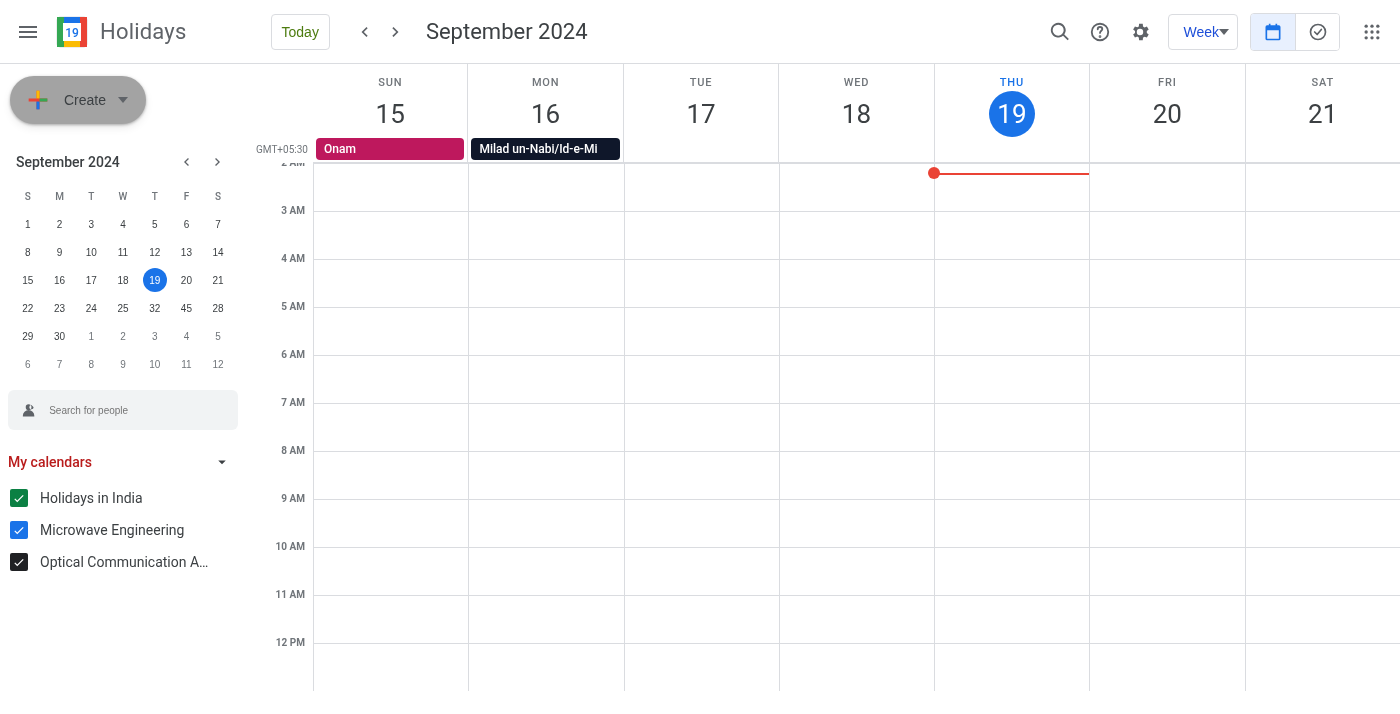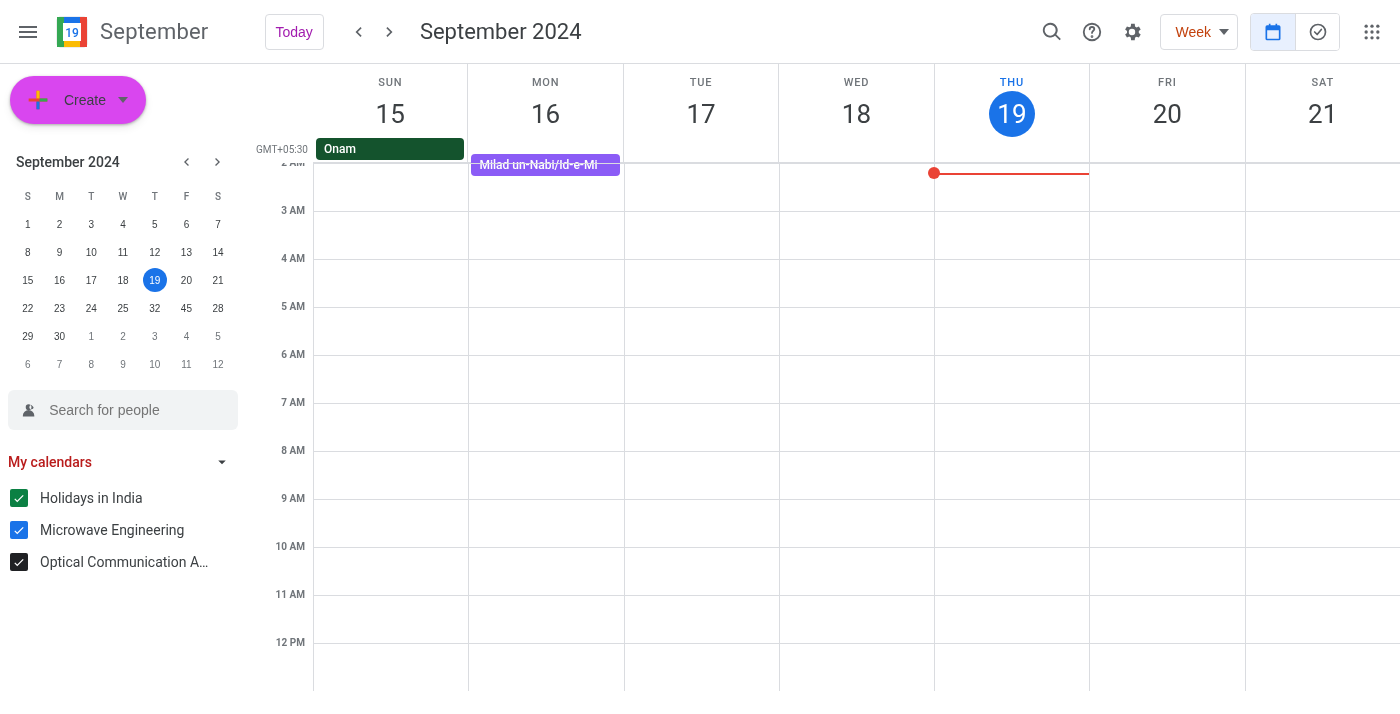--- a/index.html
+++ b/index.html
@@ -32,39 +32,39 @@
       margin-left: 4px;
     }
     .logo-mark {
       width: 40px; height: 40px; position: relative;
     }
     .app-name {
       font-size: 22px; color: #5f6368; font-weight: 400;
       letter-spacing: 0.2px;
     }
     .today-btn {
-      margin-left: 56px;
+      margin-left: 84px;
       height: 36px; padding: 0 10px;
       border: 1px solid #dadce0; border-radius: 4px;
-      background: #fff; color: #a21caf;
+      background: #fff; color: #4d7c0f;
       font-size: 14px; font-weight: 500;
       cursor: pointer;
     }
     .nav-arrows { display: flex; margin-left: 18px; }
     .nav-arrows .icon-btn { width: 32px; height: 32px; }
     .date-title {
       margin-left: 14px;
       font-size: 22px; color: #3c4043; font-weight: 400;
     }
     .header-spacer { flex: 1; }
     .view-switch {
       height: 36px; padding: 0 8px 0 14px;
       border: 1px solid #dadce0; border-radius: 4px;
-      background: #fff; color: #c2410c;
-      font-size: 14px; display: flex; align-items: center; gap: 8px;
+      background: #fff; color: #1d4ed8;
+      font-size: 14px; display: flex; align-items: center; gap: 0;
       cursor: pointer; margin-left: 8px;
     }
     .seg {
       display: flex; border: 1px solid #dadce0; border-radius: 4px;
       margin-left: 12px; overflow: hidden;
     }
     .seg-btn {
       width: 44px; height: 36px; border: none; background: #fff;
       display: flex; align-items: center; justify-content: center;
       cursor: pointer; color: #5f6368;
@@ -76,21 +76,21 @@
     .body {
       display: flex; height: calc(714px - 64px);
     }
     .sidebar {
       width: 256px; flex-shrink: 0; padding: 12px 18px 0 8px;
     }
     .create-btn {
       display: inline-flex; align-items: center; gap: 12px;
       height: 48px; padding: 0 18px 0 14px;
       border-radius: 24px; border: none;
-      background: #d946ef;
+      background: #a3a3a3;
       box-shadow: 0 1px 3px rgba(0,0,0,0.3), 0 4px 8px rgba(0,0,0,0.08);
       cursor: pointer; font-size: 14px; font-weight: 500; color: #3c4043;
       margin-left: 2px;
     }
     .mini-header {
       margin-top: 24px; display: flex; align-items: center; justify-content: space-between;
       padding: 0 6px 0 8px;
     }
     .mini-title { font-size: 14px; font-weight: 500; color: #3c4043; }
     .mini-nav { display: flex; gap: 4px; }
@@ -109,21 +109,21 @@
       background: none; font-size: 10px; cursor: pointer; color: #3c4043;
     }
     .mini-day.today button { background: #1a73e8; color: #fff; }
     .mini-day.other button { color: #70757a; }
     .search-people {
       margin-top: 12px; display: flex; align-items: center; gap: 12px;
       background: #f1f3f4; border-radius: 6px; padding: 10px 12px;
     }
     .search-people input {
       border: none; background: none; outline: none;
-      font-size: 14px; width: 100%; color: #3c4043;
+      font-size: 10px; width: 100%; color: #3c4043;
     }
     .section {
       margin-top: 20px; display: flex; align-items: center;
       justify-content: space-between; padding-right: 4px;
     }
     .section-title { font-size: 14px; font-weight: 500; color: #b91c1c; }
     .section-actions { display: flex; gap: 8px; }
     .cal-list { margin-top: 8px; }
     .cal-item {
       display: flex; align-items: center; gap: 12px;
@@ -208,21 +208,21 @@
       <svg width="40" height="40" viewBox="0 0 40 40">
         <rect x="5" y="5" width="30" height="30" rx="3" fill="#fff" stroke="#dadce0"></rect>
         <rect x="5" y="5" width="30" height="7" fill="#1a73e8"></rect>
         <rect x="5" y="28" width="30" height="7" fill="#fbbc04"></rect>
         <rect x="5" y="5" width="7" height="30" fill="#34a853"></rect>
         <rect x="28" y="5" width="7" height="30" fill="#ea4335"></rect>
         <rect x="11" y="11" width="18" height="18" fill="#fff"></rect>
         <text x="20" y="25" font-size="12" font-weight="500" fill="#1a73e8" text-anchor="middle">19</text>
       </svg>
     </div>
-    <span class="app-name">September</span>
+    <span class="app-name">Holidays</span>
   </div>
   <button class="today-btn">Today</button>
   <div class="nav-arrows">
     <button class="icon-btn">
       <svg width="20" height="20" viewBox="0 0 24 24" fill="#5f6368">
           <path d="M15 6l-6 6 6 6 1.4-1.4L11.8 12l4.6-4.6z"></path>
         </svg>
     </button>
     <button class="icon-btn">
       <svg width="20" height="20" viewBox="0 0 24 24" fill="#5f6368">
@@ -515,24 +515,24 @@
     <div class="dow">FRI</div>
     <div class="dnum">20</div></div>
         <div class="day-header">
     <div class="dow">SAT</div>
     <div class="dnum">21</div></div>
       </div>
     <div class="allday-row">
       <div class="gutter" style="line-height:26px;">GMT+05:30</div>
       <div class="allday-cells" id="allday-cells">
           <div class="allday-cell">
-            <div class="chip" style="background: #14532d;">Onam</div>
+            <div class="chip" style="background: #be185d;">Onam</div>
           </div>
           <div class="allday-cell">
-            <div class="chip" style="background: #8b5cf6; margin-top: 16px;">Milad un-Nabi/Id-e-Mi</div>
+            <div class="chip" style="background: #0f172a;">Milad un-Nabi/Id-e-Mi</div>
           </div>
           <div class="allday-cell"></div>
           <div class="allday-cell"></div>
           <div class="allday-cell"></div>
           <div class="allday-cell"></div>
           <div class="allday-cell"></div>
         </div>
     </div>
     <div class="timegrid">
       <div class="timegrid-inner">

